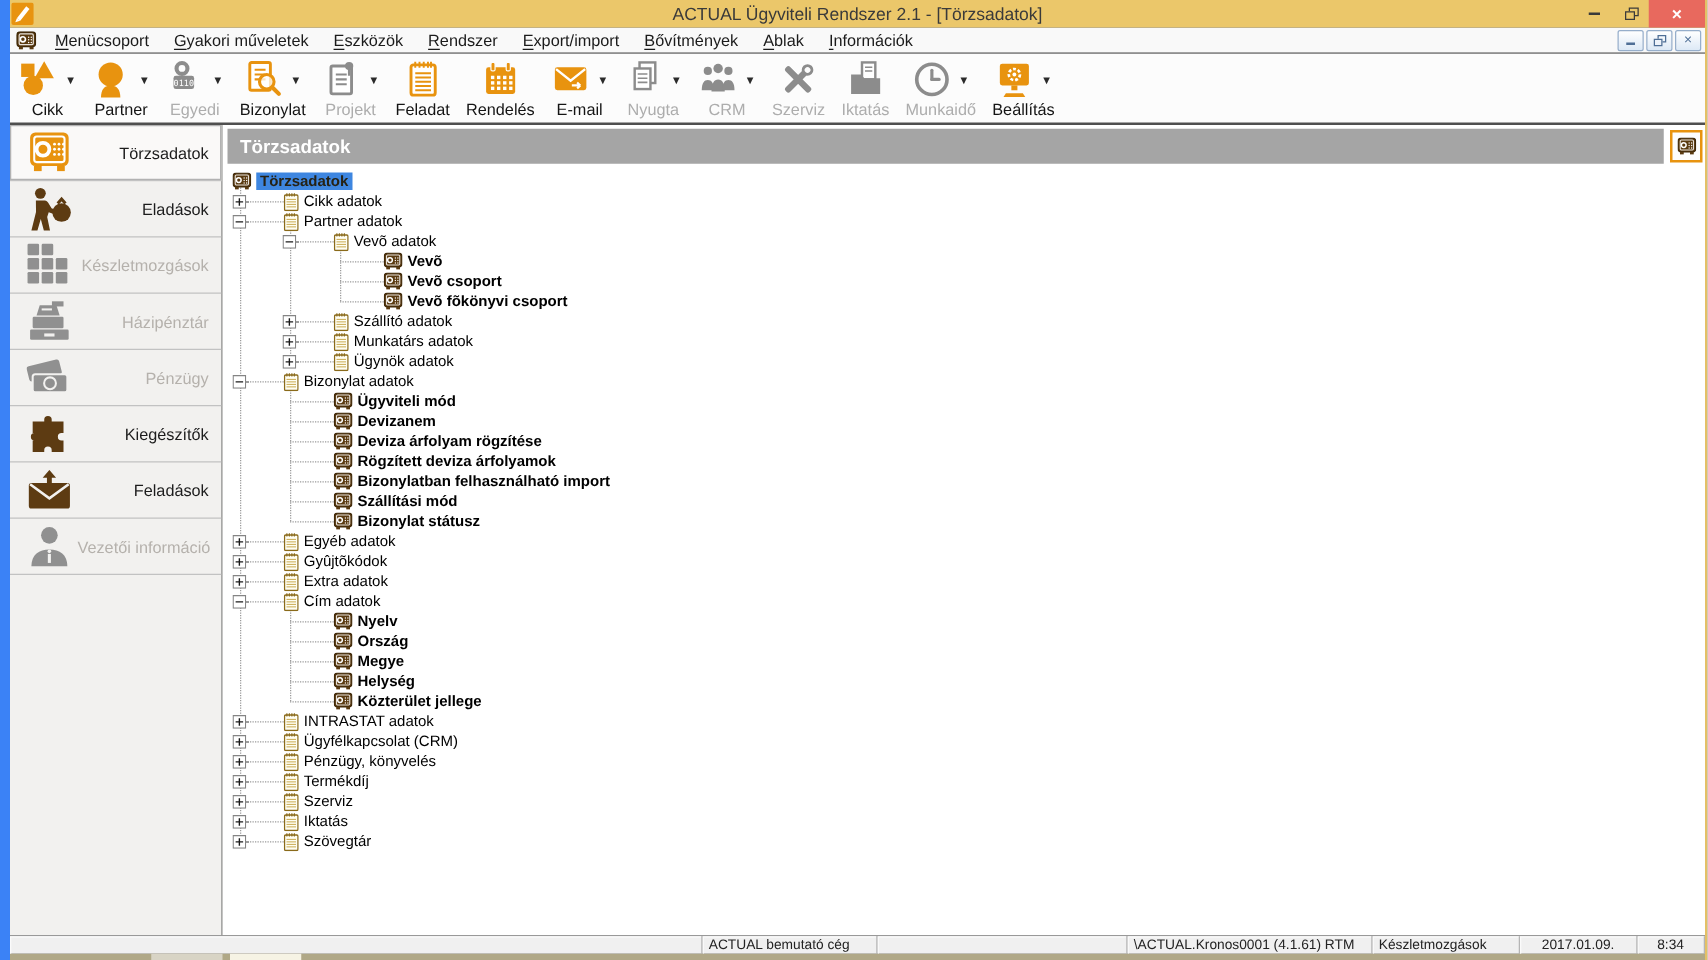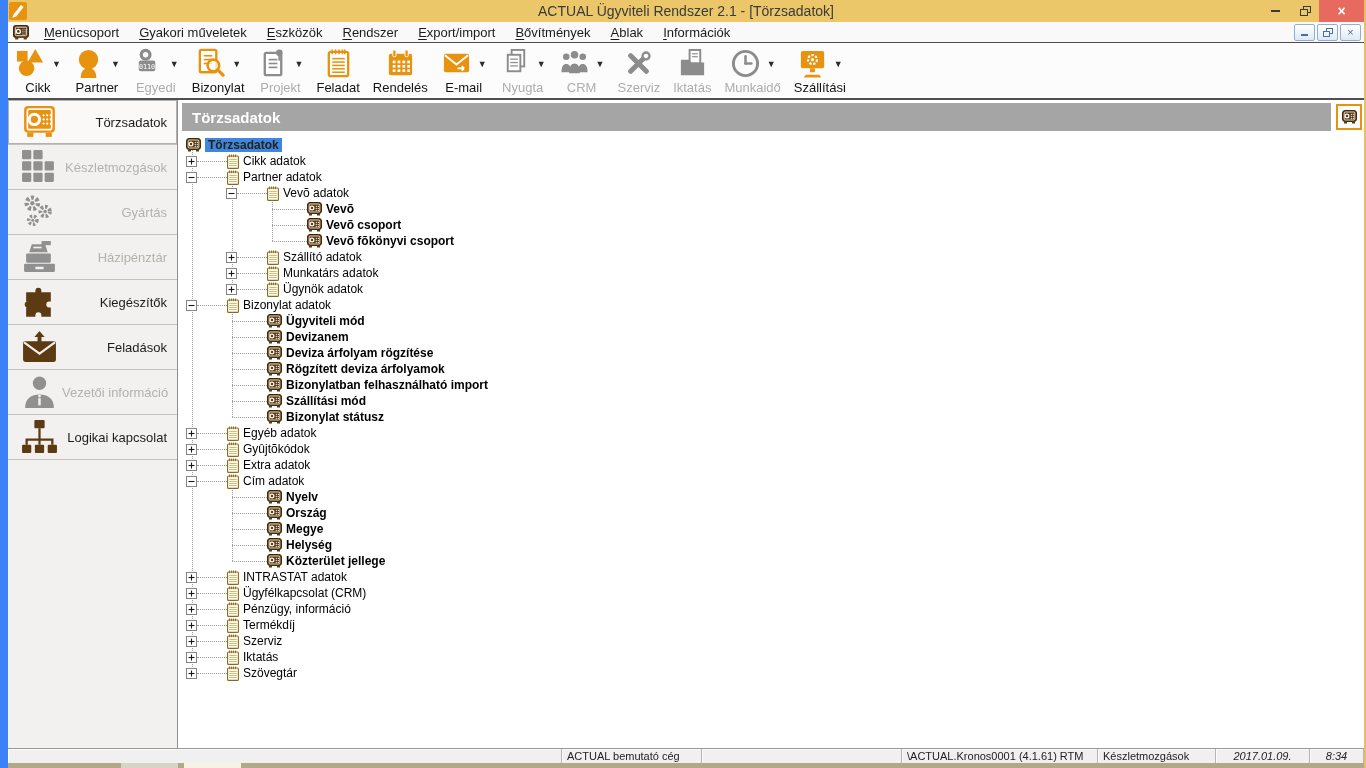--- a/index.html
+++ b/index.html
@@ -67,21 +67,21 @@
   .tree-icon{flex:none;display:flex;}
   .tree-label{margin-left:4px;color:#000;}
   .tree-label.bold{font-weight:bold;}
   .tree-label.sel{background:#3e86e0;color:#262215;font-weight:bold;padding:0 3px;}
   .rail{position:absolute;width:0;border-left:1px dotted #9b9b9b;z-index:0;}
 
   
   .statusbar{height:14px;border-top:1px solid #999;background:#f0f0f0;display:flex;font-size:11px;color:#222;flex:none;}
   .sb-cell{border-right:1px solid #b5b5b5;box-shadow:inset 1px 1px 0 #fbfbfb;display:flex;align-items:center;
            padding:0 5px;box-sizing:border-box;overflow:hidden;white-space:nowrap;}
-  .sb-cell.center{justify-content:center;font-style:italic;}
+  .sb-cell.center{justify-content:center;}
   .bottomstrip{height:5px;background:#b0a887;position:relative;flex:none;}
   .strip-cell{position:absolute;top:0;height:5px;}
 </style>
 </head>
 <body>
 
 <div class="app">
 
   <div class="titlebar">
     <div class="app-icon">
@@ -365,21 +365,21 @@
             <svg width="31" height="31" viewBox="0 0 32 32">
               <rect x="4" y="3" width="24" height="18" rx="2" fill="#e8930f"></rect>
               <circle cx="16" cy="12" r="4.6" fill="none" stroke="#fff" stroke-width="2.2" stroke-dasharray="2.4 1.6"></circle>
               <circle cx="16" cy="12" r="1.6" fill="#fff"></circle>
               <rect x="13.5" y="21" width="5" height="4" fill="#e8930f"></rect>
               <path d="M9 27.5 h14 l2 3 H7 z" fill="#e8930f"></path>
             </svg>
           </span>
           <span class="dd-arrow">▼</span>
         </div>
-        <div class="tb-label">Szállítási</div>
+        <div class="tb-label">Beállítás</div>
       </div>
     </div>
 
   <div class="content">
     <div class="sidebar">
         <div class="sb-item active">
           <div class="sb-icon">
             <svg width="37" height="37" viewBox="0 0 36 36">
               <rect x="3" y="2" width="30" height="26" rx="4" fill="#e8930f"></rect>
               <rect x="6.2" y="5" width="23.6" height="20" rx="2" fill="none" stroke="#fff" stroke-width="1.6"></rect>
@@ -392,60 +392,70 @@
               <circle cx="29" cy="15" r="1.1" fill="#fff"></circle>
               <circle cx="22" cy="19" r="1.1" fill="#fff"></circle>
               <circle cx="25.5" cy="19" r="1.1" fill="#fff"></circle>
               <circle cx="29" cy="19" r="1.1" fill="#fff"></circle>
               <rect x="6" y="28" width="6" height="4" fill="#e8930f"></rect>
               <rect x="24" y="28" width="6" height="4" fill="#e8930f"></rect>
             </svg>
           </div>
           <div class="sb-label">Törzsadatok</div>
         </div>
+        <div class="sb-item">
+          <div class="sb-icon">
+            <svg width="37" height="37" viewBox="0 0 36 36">
+              <circle cx="11" cy="5.5" r="4.2" fill="#5d3b12"></circle>
+              <path d="M7.5 11 h7 c1.2 0 2 .8 2.6 1.8 l2.6 4.4 6.5 2.6 -1.1 3.2 -7.6-2.7 -1.2 3.7 2.2 10.5 h-4.8 l-2.4-9 -2.6 9 H4 l3.6-14.5 z" fill="#5d3b12"></path>
+              <circle cx="27.5" cy="20.5" r="7.2" fill="#5d3b12"></circle>
+              <path d="M24.5 13.5 l3-3.5 3 3.5" stroke="#5d3b12" stroke-width="2.4" fill="none"></path>
+            </svg>
+          </div>
+          <div class="sb-label">Eladások</div>
+        </div>
         <div class="sb-item disabled">
           <div class="sb-icon">
             <svg width="37" height="37" viewBox="0 0 36 36">
               <rect x="1" y="1" width="9" height="9" rx="1" fill="#909090"></rect>
               <rect x="12" y="1" width="9" height="9" rx="1" fill="#909090"></rect>
               <rect x="1" y="12" width="9" height="9" rx="1" fill="#909090"></rect>
               <rect x="12" y="12" width="9" height="9" rx="1" fill="#909090"></rect>
               <rect x="23" y="12" width="9" height="9" rx="1" fill="#909090"></rect>
               <rect x="1" y="23" width="9" height="9" rx="1" fill="#909090"></rect>
               <rect x="12" y="23" width="9" height="9" rx="1" fill="#909090"></rect>
               <rect x="23" y="23" width="9" height="9" rx="1" fill="#909090"></rect>
             </svg>
           </div>
           <div class="sb-label">Készletmozgások</div>
         </div>
         <div class="sb-item disabled">
           <div class="sb-icon">
             <svg width="37" height="37" viewBox="0 0 36 36">
-              <circle cx="11" cy="9" r="5.5" fill="none" stroke="#909090" stroke-width="4.2" stroke-dasharray="2.8 2"></circle>
-              <circle cx="11" cy="9" r="2.1" fill="#909090"></circle>
-              <circle cx="23.5" cy="17" r="4.6" fill="none" stroke="#909090" stroke-width="3.8" stroke-dasharray="2.4 1.8"></circle>
-              <circle cx="23.5" cy="17" r="1.7" fill="#909090"></circle>
-              <circle cx="11.5" cy="25.5" r="4" fill="none" stroke="#909090" stroke-width="3.4" stroke-dasharray="2.2 1.7"></circle>
-              <circle cx="11.5" cy="25.5" r="1.5" fill="#909090"></circle>
-            </svg>
-          </div>
-          <div class="sb-label">Gyártás</div>
-        </div>
-        <div class="sb-item disabled">
-          <div class="sb-icon">
-            <svg width="37" height="37" viewBox="0 0 36 36">
               <rect x="20" y="2" width="9" height="4" fill="#909090"></rect>
               <path d="M8 13 l2.5-8 h13 l2.5 8 z" fill="#909090"></path>
               <rect x="12" y="7.5" width="8" height="1.6" fill="#f2f1ef"></rect>
               <rect x="5" y="14" width="24" height="9" rx="1" fill="#909090"></rect>
               <rect x="3" y="24" width="30" height="8" rx="1" fill="#909090"></rect>
               <rect x="14" y="27" width="8" height="2.4" fill="#f2f1ef"></rect>
             </svg>
           </div>
           <div class="sb-label">Házipénztár</div>
+        </div>
+        <div class="sb-item disabled">
+          <div class="sb-icon">
+            <svg width="37" height="37" viewBox="0 0 36 36">
+              <g transform="rotate(-14 14 12)">
+                <rect x="1" y="6" width="26" height="12" rx="2" fill="#909090"></rect>
+              </g>
+              <rect x="5" y="15" width="27" height="14" rx="2" fill="#909090" stroke="#f2f1ef" stroke-width="1.6"></rect>
+              <circle cx="18.5" cy="22" r="4.6" fill="none" stroke="#f2f1ef" stroke-width="1.6"></circle>
+            </svg>
+          </div>
+          <div class="sb-label">Pénzügy</div>
         </div>
         <div class="sb-item">
           <div class="sb-icon">
             <svg width="37" height="37" viewBox="0 0 36 36">
               <path d="M5 8 h9 v-1.5 a2.9 2.9 0 1 1 5.8 0 V8 H29 v9 h-1.5 a2.9 2.9 0 1 0 0 5.8 H29 v9 H19.8 v-1.5 a2.9 2.9 0 1 0 -5.8 0 v1.5 H5 v-9 h1.5 a2.9 2.9 0 1 1 0-5.8 H5 z" fill="#5d3b12"></path>
             </svg>
           </div>
           <div class="sb-label">Kiegészítők</div>
         </div>
         <div class="sb-item">
@@ -462,32 +472,20 @@
           <div class="sb-icon">
             <svg width="37" height="37" viewBox="0 0 36 36">
               <circle cx="18" cy="9" r="6.5" fill="#909090"></circle>
               <path d="M4 33 c0-9 6-13 14-13 s14 4 14 13 z" fill="#909090"></path>
               <rect x="16.8" y="23.5" width="2.4" height="7" fill="#f2f1ef"></rect>
               <circle cx="18" cy="21.5" r="1.4" fill="#f2f1ef"></circle>
             </svg>
           </div>
           <div class="sb-label">Vezetői információ</div>
         </div>
-        <div class="sb-item">
-          <div class="sb-icon">
-            <svg width="37" height="37" viewBox="0 0 36 36">
-              <path d="M18 9 v7 M5.5 25 v-5 h25 v5 M18 16 v9" stroke="#5d3b12" stroke-width="2.2" fill="none"></path>
-              <rect x="13" y="1" width="10" height="8" rx="1" fill="#5d3b12"></rect>
-              <rect x="1" y="25" width="9" height="8" rx="1" fill="#5d3b12"></rect>
-              <rect x="13.5" y="25" width="9" height="8" rx="1" fill="#5d3b12"></rect>
-              <rect x="26" y="25" width="9" height="8" rx="1" fill="#5d3b12"></rect>
-            </svg>
-          </div>
-          <div class="sb-label">Logikai kapcsolat</div>
-        </div>
       </div>
     <div class="main">
       <div class="main-header">
         <div class="header-bar">
           <span>Törzsadatok</span>
         </div>
         <div class="header-btn">
             <span style="display:flex">
               <svg width="15" height="14" viewBox="0 0 15 14">
                 <rect x="0.5" y="0.5" width="14" height="11" rx="2.5" fill="#5a3a10" stroke="#3f2808"></rect>
@@ -1162,21 +1160,21 @@
                 <line x1="2.5" y1="0.5" x2="2.5" y2="3.2" stroke="#8a6a1a" stroke-width="0.9"></line>
                 <line x1="4.5" y1="0.5" x2="4.5" y2="3.2" stroke="#8a6a1a" stroke-width="0.9"></line>
                 <line x1="6.5" y1="0.5" x2="6.5" y2="3.2" stroke="#8a6a1a" stroke-width="0.9"></line>
                 <line x1="8.5" y1="0.5" x2="8.5" y2="3.2" stroke="#8a6a1a" stroke-width="0.9"></line>
                 <line x1="2.2" y1="5.5" x2="9.8" y2="5.5" stroke="#c9a94e" stroke-width="0.8"></line>
                 <line x1="2.2" y1="7.5" x2="9.8" y2="7.5" stroke="#c9a94e" stroke-width="0.8"></line>
                 <line x1="2.2" y1="9.5" x2="9.8" y2="9.5" stroke="#c9a94e" stroke-width="0.8"></line>
                 <line x1="2.2" y1="11.5" x2="9.8" y2="11.5" stroke="#c9a94e" stroke-width="0.8"></line>
               </svg>
             </span>
-            <span class="tree-label">Pénzügy, információ</span>
+            <span class="tree-label">Pénzügy, könyvelés</span>
           </div>
           <div class="tree-row">
             <span class="spacer" style="width:4px"></span>
             <span class="exp">
               <svg width="11" height="11" viewBox="0 0 11 11">
                 <rect x="0.5" y="0.5" width="10" height="10" fill="#fff" stroke="#848484"></rect>
                 <line x1="2.5" y1="5.5" x2="8.5" y2="5.5" stroke="#1a1a1a" stroke-width="1.1"></line>
                 <line x1="5.5" y1="2.5" x2="5.5" y2="8.5" stroke="#1a1a1a" stroke-width="1.1"></line>
               </svg>
             </span>

